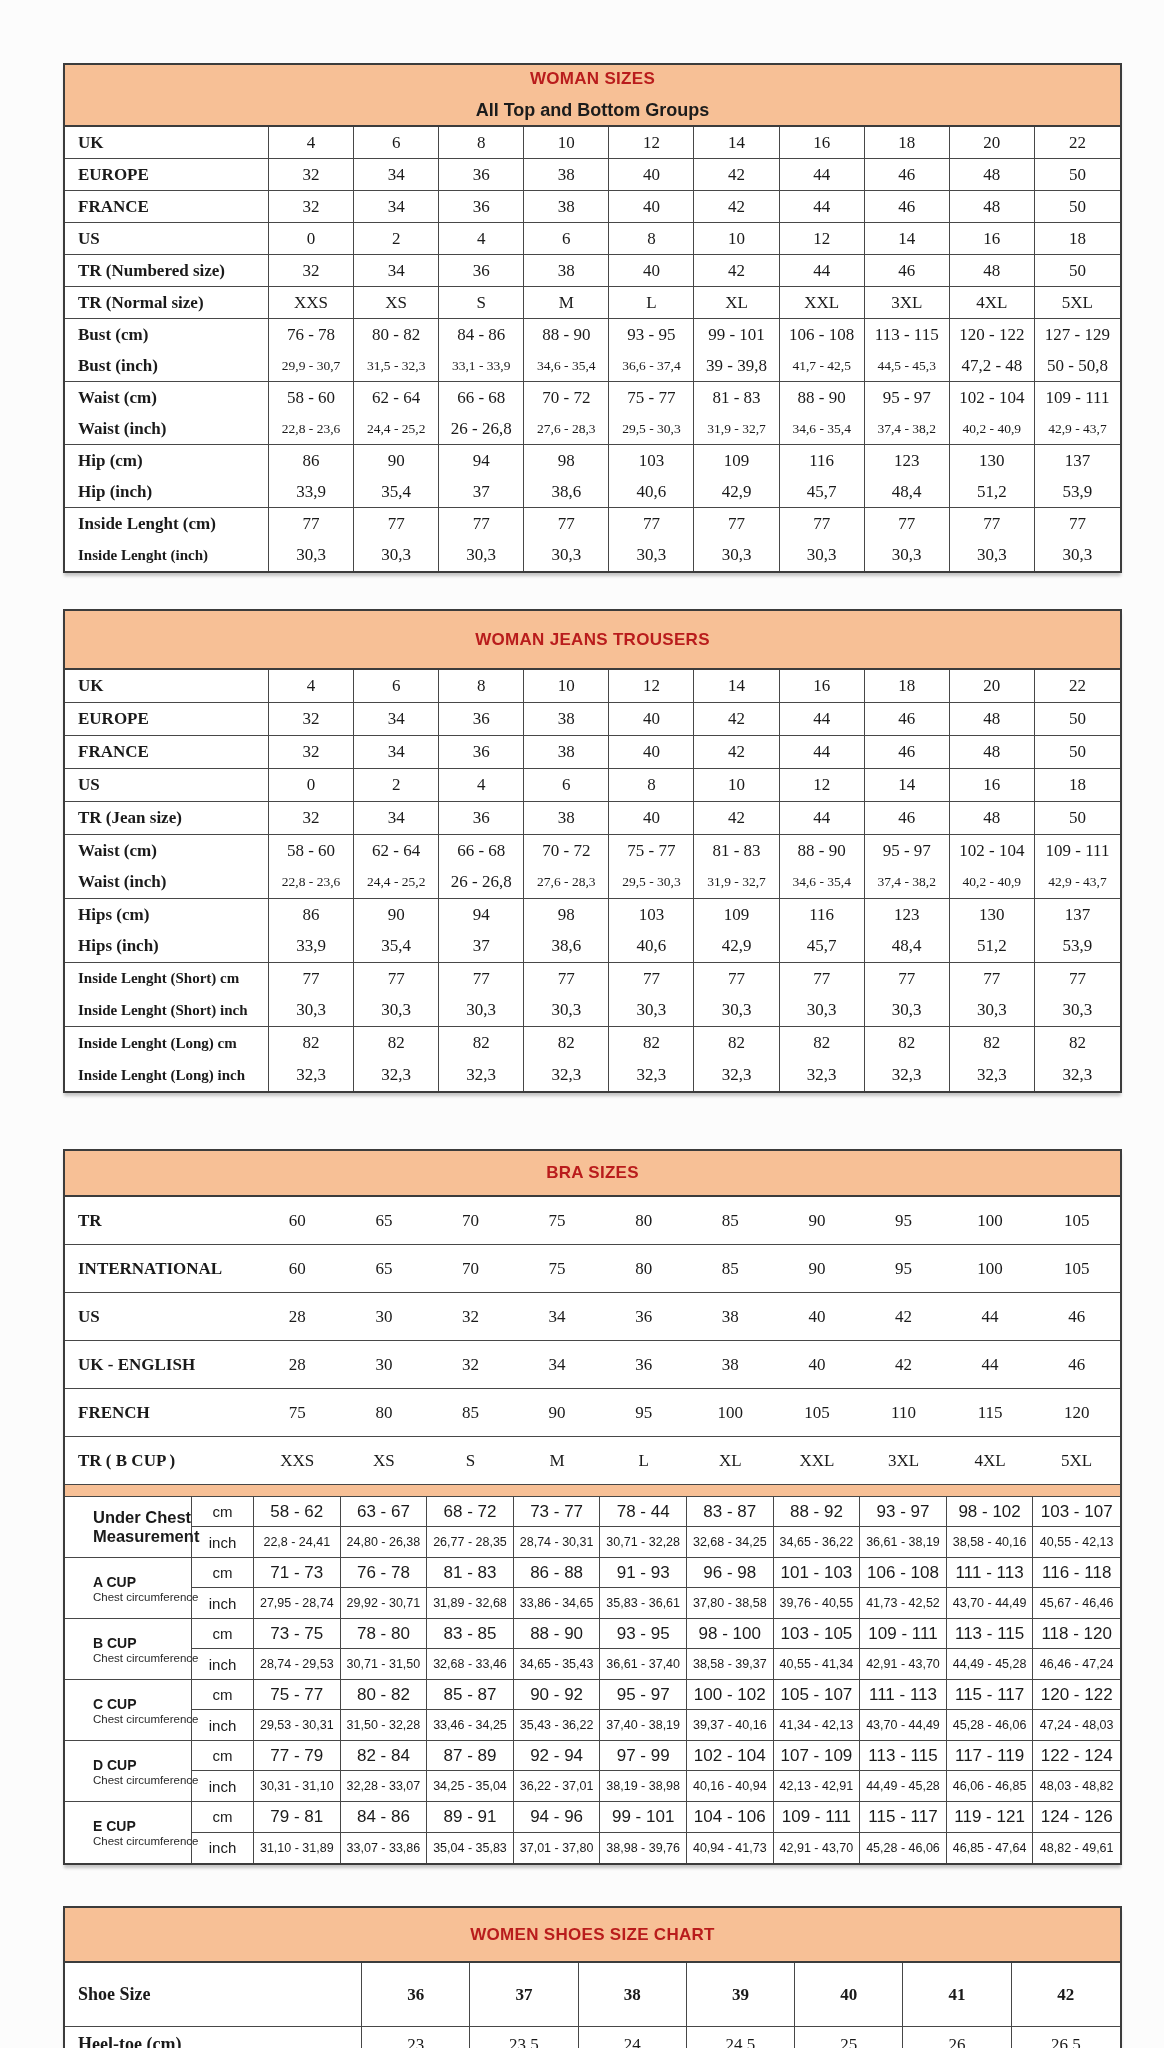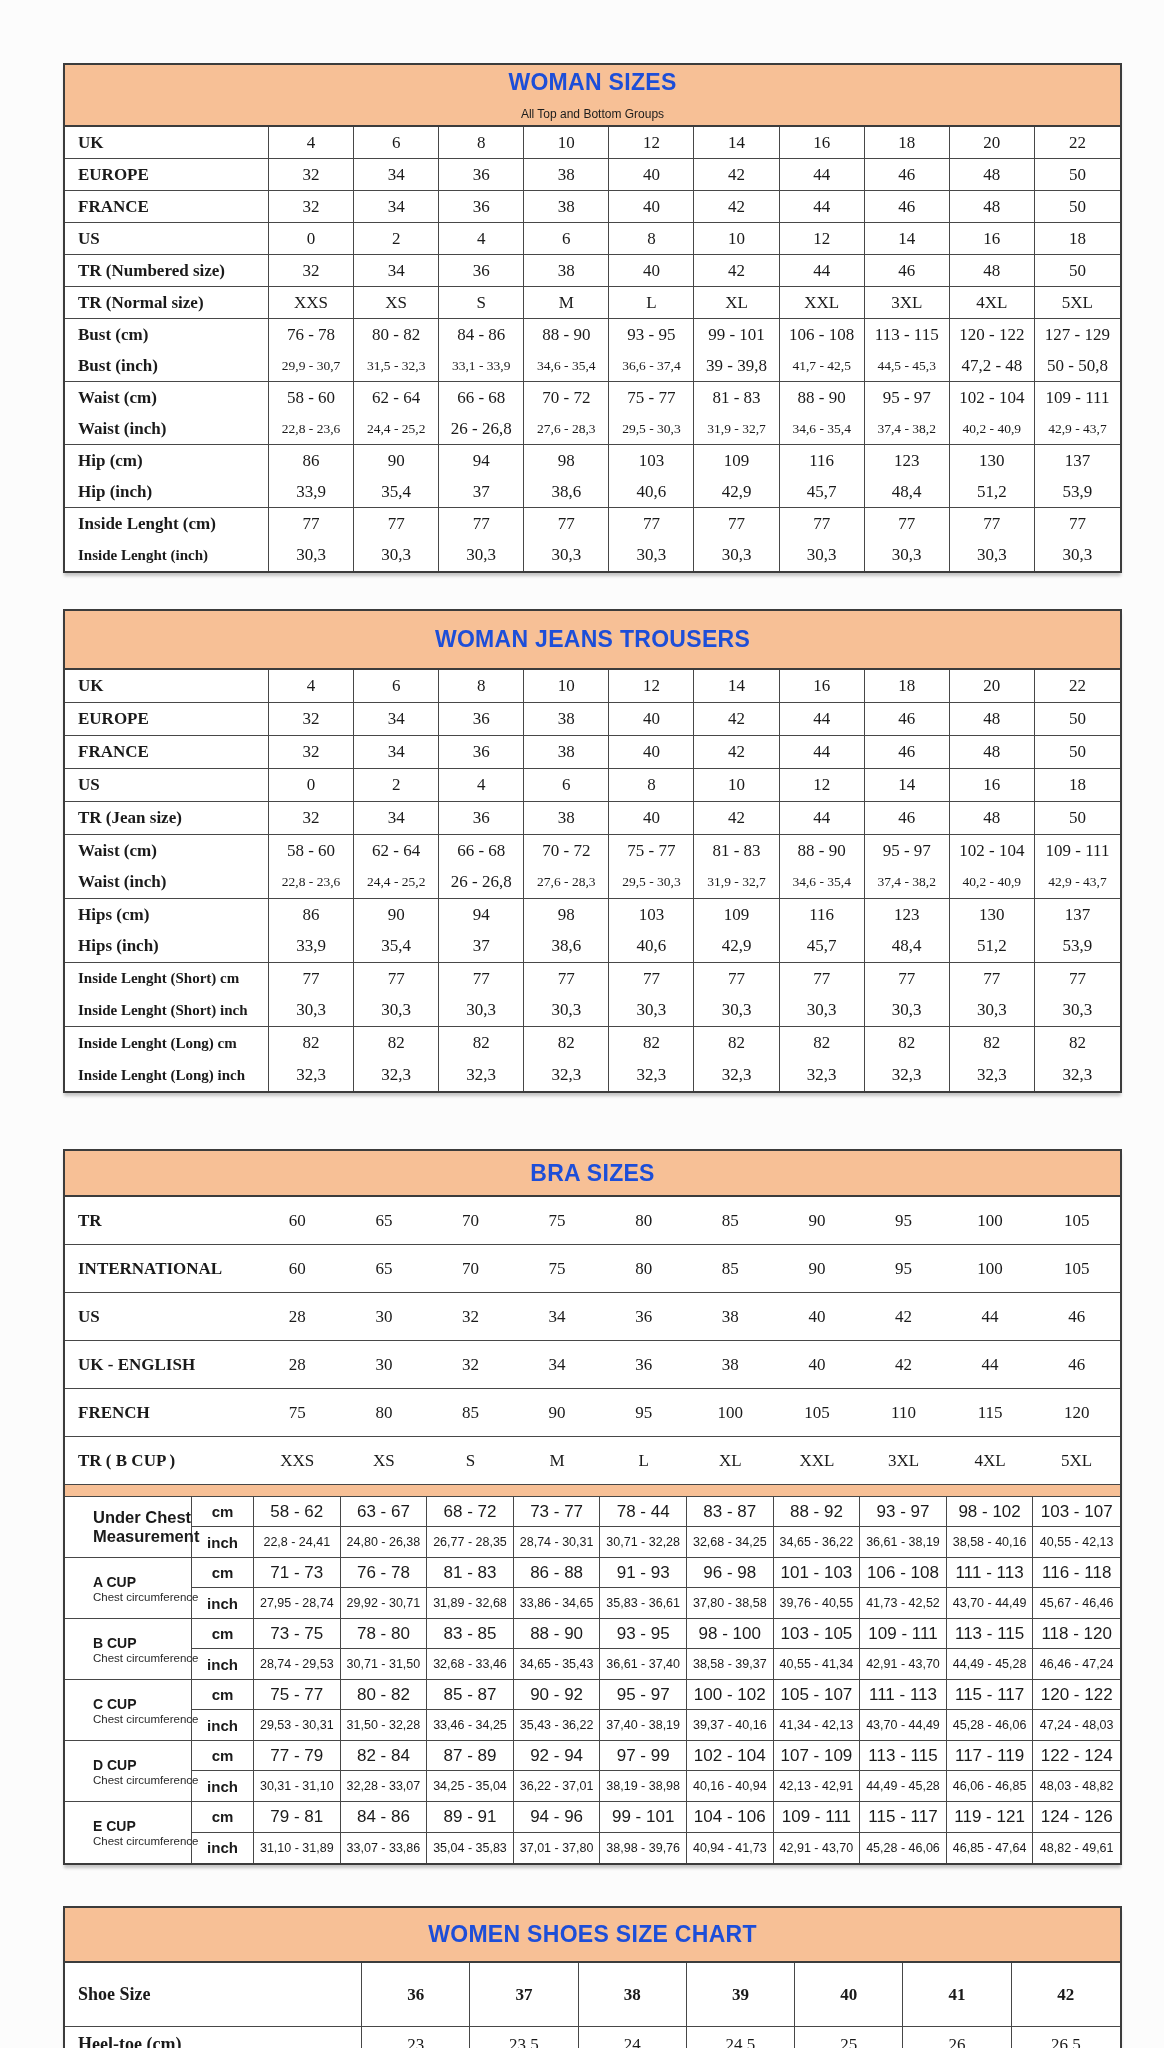--- a/index.html
+++ b/index.html
@@ -11,22 +11,22 @@
   #page{position:relative;width:1164px;height:2048px;overflow:hidden;}
   .tbl{
     margin-left:63px;width:1059px;box-sizing:border-box;
     border:2.5px solid #3c3c3c;background:#fff;
     box-shadow:0 4px 3px -1px rgba(0,0,0,.22);
   }
   .thead{
     background:#f7c096;display:flex;flex-direction:column;
     align-items:center;justify-content:center;border-bottom:2px solid #3c3c3c;
   }
-  .title{font-weight:bold;font-size:23px;letter-spacing:.3px;color:#1d4ed8;}
-  .subtitle{font-weight:normal;font-size:12px;margin-top:11px;color:#1c1c1c;}
+  .title{font-weight:bold;font-size:17px;letter-spacing:.3px;color:#b91c1c;}
+  .subtitle{font-weight:bold;font-size:18px;margin-top:11px;color:#1c1c1c;}
   .t1{margin-top:63px;}
   .t1 .thead{height:60px;}
   .t2{margin-top:36px;}
   .t2 .thead{height:57px;}
   .t3{margin-top:56px;}
   .t3 .thead{height:44px;}
   .t4{margin-top:41px;}
   .t4 .thead{height:53px;}
 
   
@@ -54,21 +54,21 @@
     display:grid;grid-template-columns:127px 62px repeat(10,1fr);
     grid-template-rows:1fr 1fr;height:61px;border-bottom:1.5px solid #474747;box-sizing:border-box;
   }
   .bra-grid .gcell{border-right:1.5px solid #474747;}
   .bra-grid .last-col{border-right:none;}
   .bra-grid .bb{border-bottom:1.5px solid #474747;}
   .cup-label{grid-row:1/3;grid-column:1;padding-left:28px;justify-content:center;}
   .cup-label .ln{flex:0 0 auto;justify-content:flex-start;font-weight:bold;font-size:14px;}
   .cup-label .sub{font-weight:normal;font-size:11.5px;color:#2a2a2a;margin-top:1px;}
   .cup-label .uc{font-size:16.5px;}
-  .unit .ln{font-weight:bold;font-size:15px;}
+  .unit .ln{font-weight:normal;font-size:15px;}
   .bra-grid .v-cm .ln{font-size:17px;}
   .bra-grid .v-in .ln{font-size:12.5px;}
 
   
   .t4 .row{grid-template-columns:297px repeat(7,1fr);}
   .t4 .row .cell{border-right:1.5px solid #474747;}
   .t4 .row .cell:last-child{border-right:none;}
   .t4 .shoe-row{height:64px;}
   .t4 .heel-row{height:35px;}
   .t4 .label .ln{font-size:18px;}

